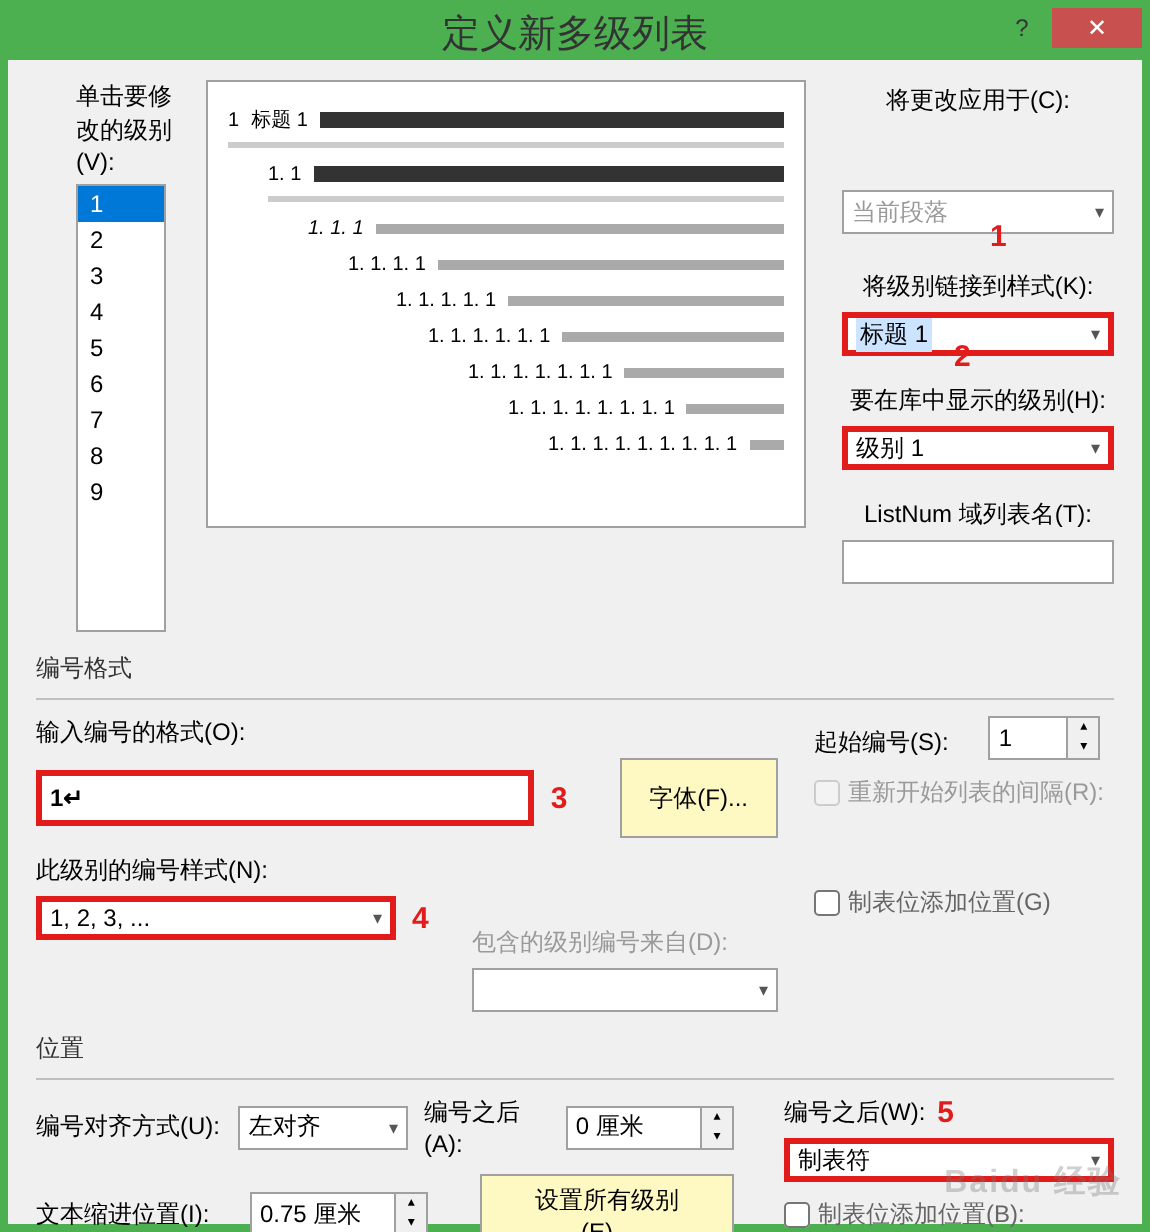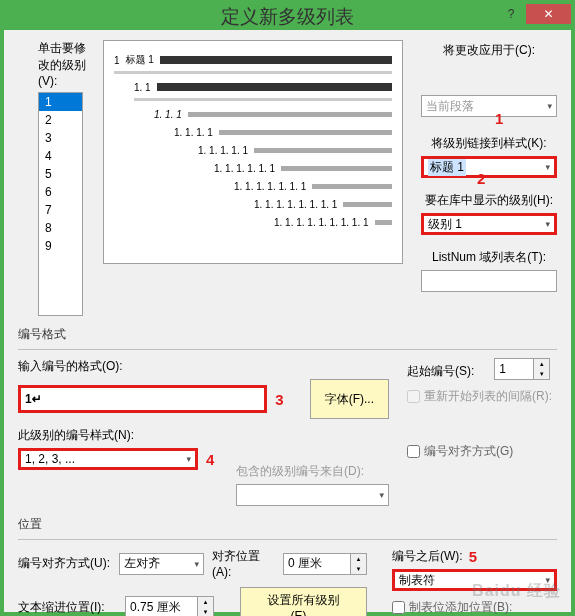--- a/index.html
+++ b/index.html
@@ -204,37 +204,37 @@
       <div style="flex:1">
         <div class="disabled">包含的级别编号来自(D):</div>
         <div class="combo disabled" style="margin-top:4px">
             <span></span>
             <span class="arrow">▾</span>
           </div>
       </div>
       <div style="width:150px;padding-top:16px">
         <label class="checkbox">
             <input type="checkbox" style="">
-            <span>编号对齐方式(G)</span>
+            <span>制表位添加位置(G)</span>
           </label>
       </div>
     </div>
 
     <div class="group-title">位置</div>
     <div class="hr"></div>
 
     <div style="display:flex;gap:25px;position:relative">
       <div style="flex:1">
         <div class="row">
           <span style="width:100px">编号对齐方式(U):</span>
           <div class="combo" style="width:90px">
               <span>左对齐</span>
               <span class="arrow">▾</span>
             </div>
-          <span>对齐位置(A):</span>
+          <span>编号之后(A):</span>
           <div class="spinner">
               <span class="val">0 厘米</span>
               <span class="arrows">
                 <span>▴</span>
                 <span>▾</span>
               </span>
             </div>
         </div>
         <div class="row">
           <span style="width:100px">文本缩进位置(I):</span>

